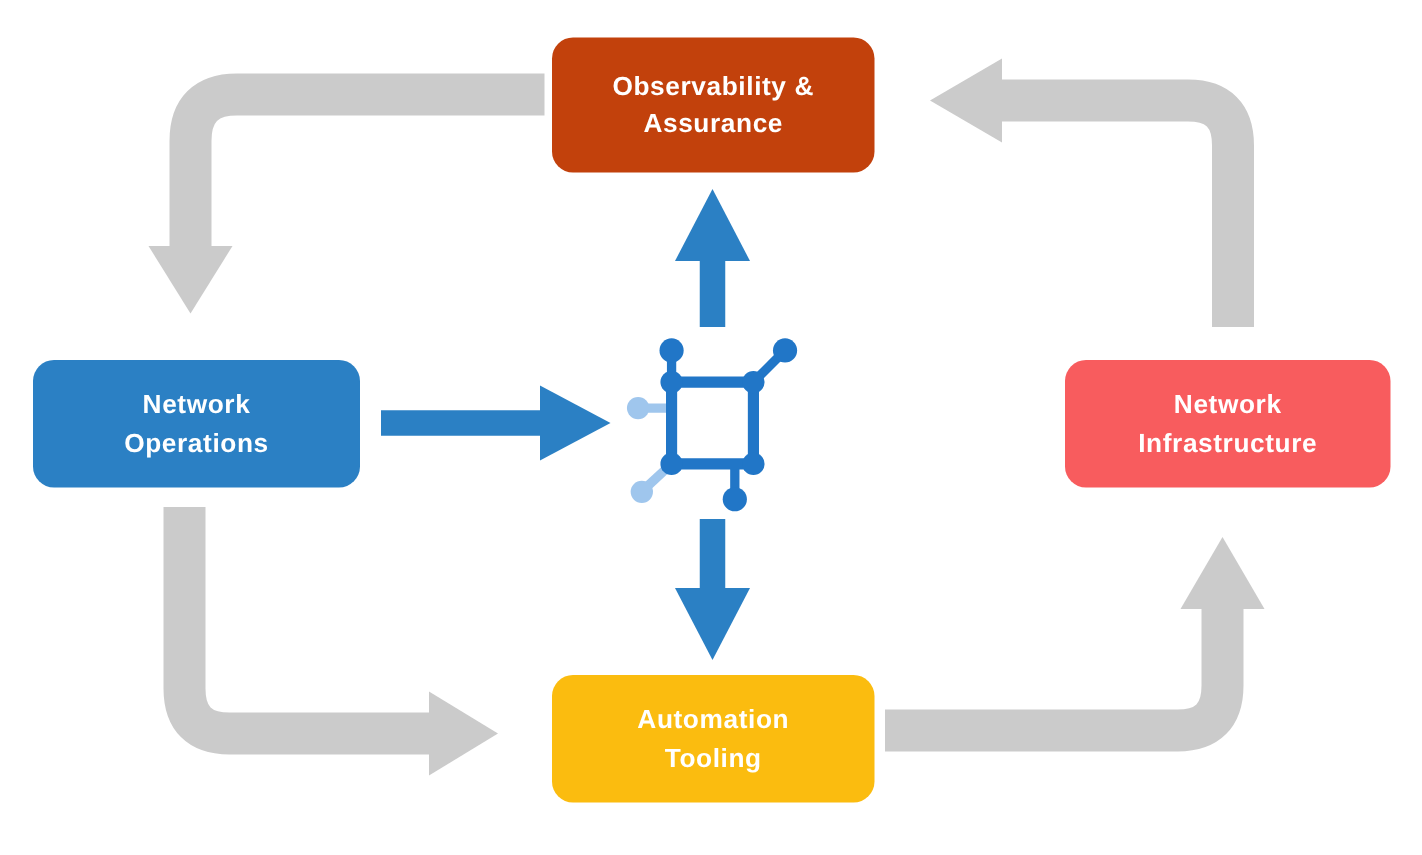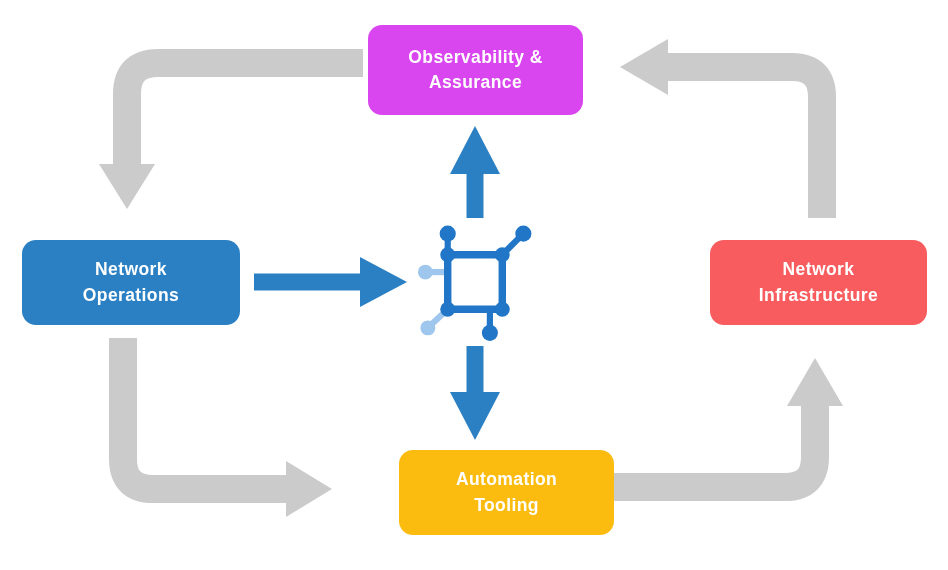--- a/index.html
+++ b/index.html
@@ -45,21 +45,21 @@
     color: #ffffff;
     font-size: 17.5px;
     font-weight: 600;
     letter-spacing: 0.4px;
     line-height: 1.45;
     white-space: pre-line;
   }
   .node-observability { left: 368px; top: 25px;  width: 215px; height: 90px; background: #2eab51; }
   .node-operations    { left: 22px;  top: 240px; width: 218px; height: 85px; background: #2b80c4; }
   .node-infrastructure{ left: 710px; top: 240px; width: 217px; height: 85px; background: #f85c5e; }
-  .node-automation    { left: 368px; top: 450px; width: 215px; height: 85px; background: #fbbc0f; margin-left: 31px; }
+  .node-automation    { left: 368px; top: 450px; width: 215px; height: 85px; background: #fbbc0f; }
   .center-icon {
     position: absolute;
     left: 413px; top: 220px;
     width: 124px; height: 124px;
   }
   .center-icon svg { width: 100%; height: 100%; }
 </style>
 </head>
 <body>
 
@@ -91,21 +91,21 @@
     <g>
       <path class="blue-shaft" d="M 475 218 L 475 172"></path>
       <polygon class="blue-head" points="450,174 500,174 475,126"></polygon>
     </g>
     <g>
       <path class="blue-shaft" d="M 475 346 L 475 394"></path>
       <polygon class="blue-head" points="450,392 500,392 475,440"></polygon>
     </g>
   </svg>
 
-  <div class="node node-observability" style="background-color: #d946ef;">Observability &amp;
+  <div class="node node-observability" style="background-color: #c2410c;">Observability &amp;
 Assurance</div>
 
   <div class="node node-operations" style="background-color: rgb(43, 128, 196);">Network
 Operations</div>
 
   <div class="node node-infrastructure" style="background-color: rgb(248, 92, 94);">Network
 Infrastructure</div>
 
   <div class="node node-automation" style="background-color: rgb(251, 188, 15);">Automation
 Tooling</div>

